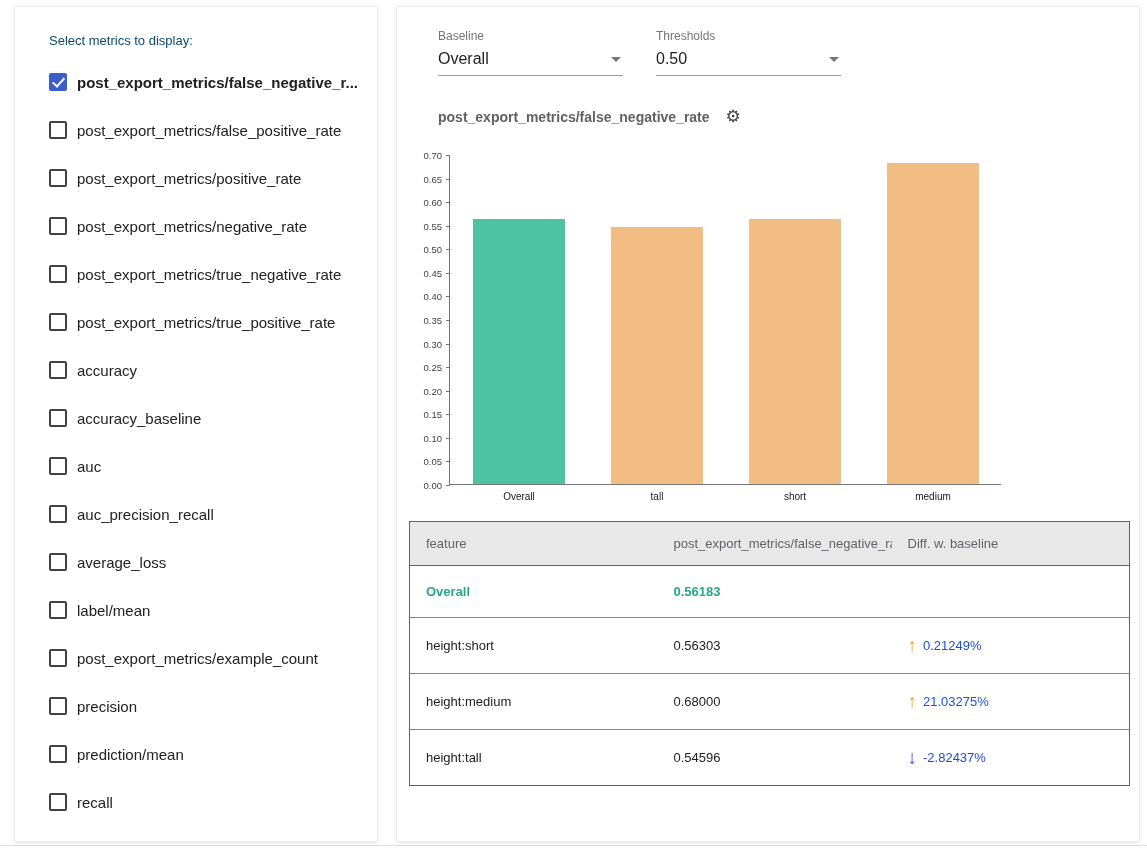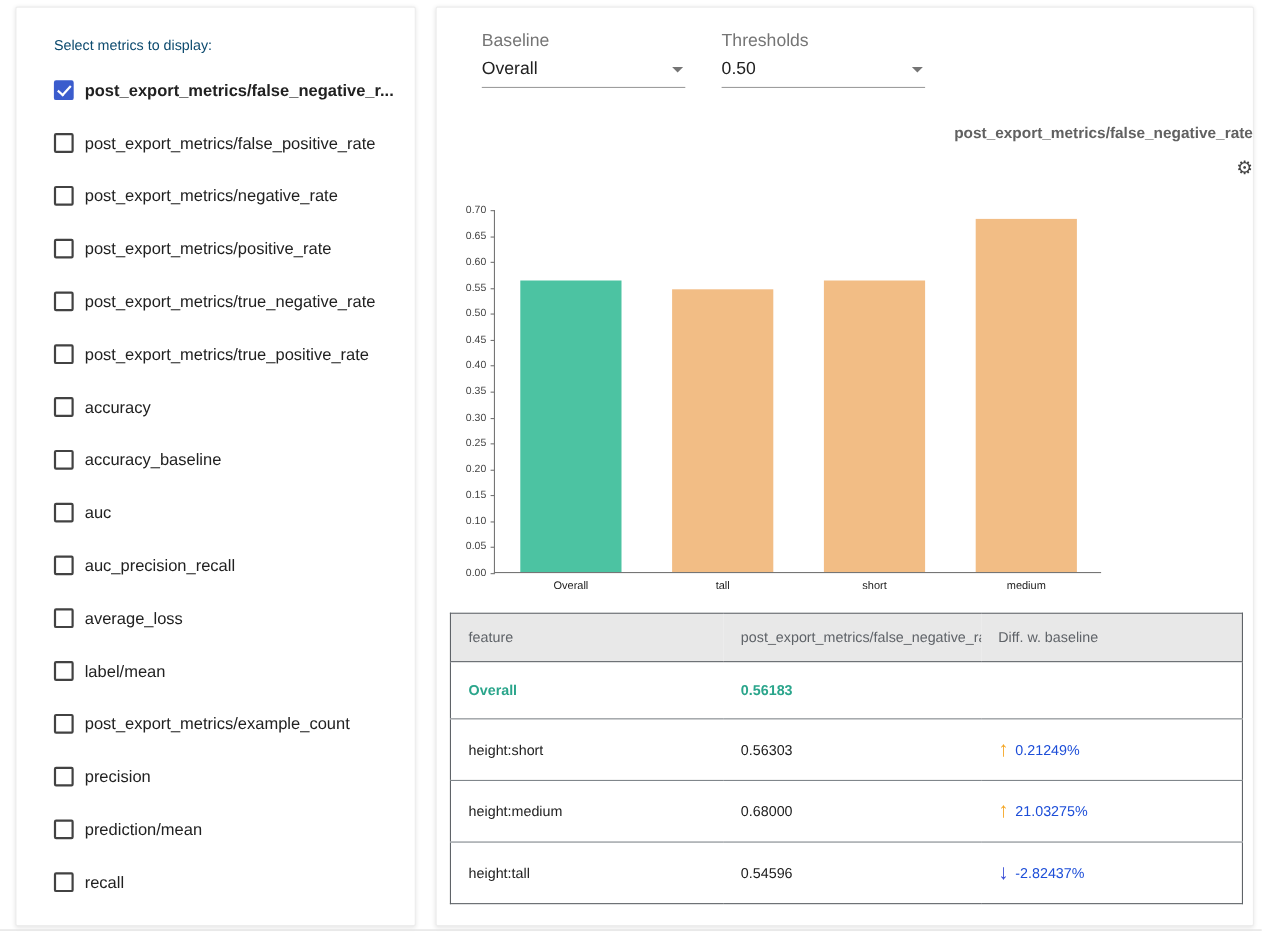--- a/index.html
+++ b/index.html
@@ -49,38 +49,38 @@
     position: absolute; left: 4px; top: 0px;
     width: 5px; height: 10px;
     border: solid #ffffff; border-width: 0 2px 2px 0;
     transform: rotate(42deg);
   }
   .metric-label { font-size: 15px; color: #212121; white-space: nowrap; }
   .metric-item.checked-item .metric-label { font-weight: 700; }
 
   
   .controls { display: flex; gap: 33px; padding-left: 41px; }
-  .control-label { font-size: 16px; color: #757575; margin-bottom: 3px; }
+  .control-label { font-size: 12px; color: #757575; margin-bottom: 3px; }
   .select {
     width: 185px;
     display: flex; align-items: center; justify-content: space-between;
     border-bottom: 1px solid #9e9e9e;
     padding: 4px 2px 7px 0;
     cursor: pointer;
   }
   .select-value { font-size: 16px; color: #212121; }
   .caret {
     width: 0; height: 0;
     border-left: 5px solid transparent;
     border-right: 5px solid transparent;
     border-top: 5px solid #757575;
   }
 
   
-  .chart-header { display: flex; align-items: flex-end; gap: 16px; margin: 32px 0 0 41px; flex-direction: column; }
+  .chart-header { display: flex; align-items: center; gap: 16px; margin: 32px 0 0 41px; }
   .chart-title { font-size: 14px; font-weight: 700; color: #616161; }
   .gear { font-size: 17px; color: #424242; cursor: pointer; line-height: 1; }
 
   .chart-wrap { margin: 30px 0 0 52px; position: relative; }
   .plot {
     position: relative;
     width: 552px; height: 330px;
     border-left: 1px solid #757575;
     border-bottom: 1px solid #757575;
   }
@@ -148,25 +148,25 @@
         <li class="metric-item checked-item">
           <span class="checkbox checked"></span>
           <span class="metric-label">post_export_metrics/false_negative_r...</span>
         </li>
         <li class="metric-item">
           <span class="checkbox"></span>
           <span class="metric-label">post_export_metrics/false_positive_rate</span>
         </li>
         <li class="metric-item">
           <span class="checkbox"></span>
+          <span class="metric-label">post_export_metrics/positive_rate</span>
+        </li>
+        <li class="metric-item">
+          <span class="checkbox"></span>
           <span class="metric-label">post_export_metrics/negative_rate</span>
-        </li>
-        <li class="metric-item">
-          <span class="checkbox"></span>
-          <span class="metric-label">post_export_metrics/positive_rate</span>
         </li>
         <li class="metric-item">
           <span class="checkbox"></span>
           <span class="metric-label">post_export_metrics/true_negative_rate</span>
         </li>
         <li class="metric-item">
           <span class="checkbox"></span>
           <span class="metric-label">post_export_metrics/true_positive_rate</span>
         </li>
         <li class="metric-item">

